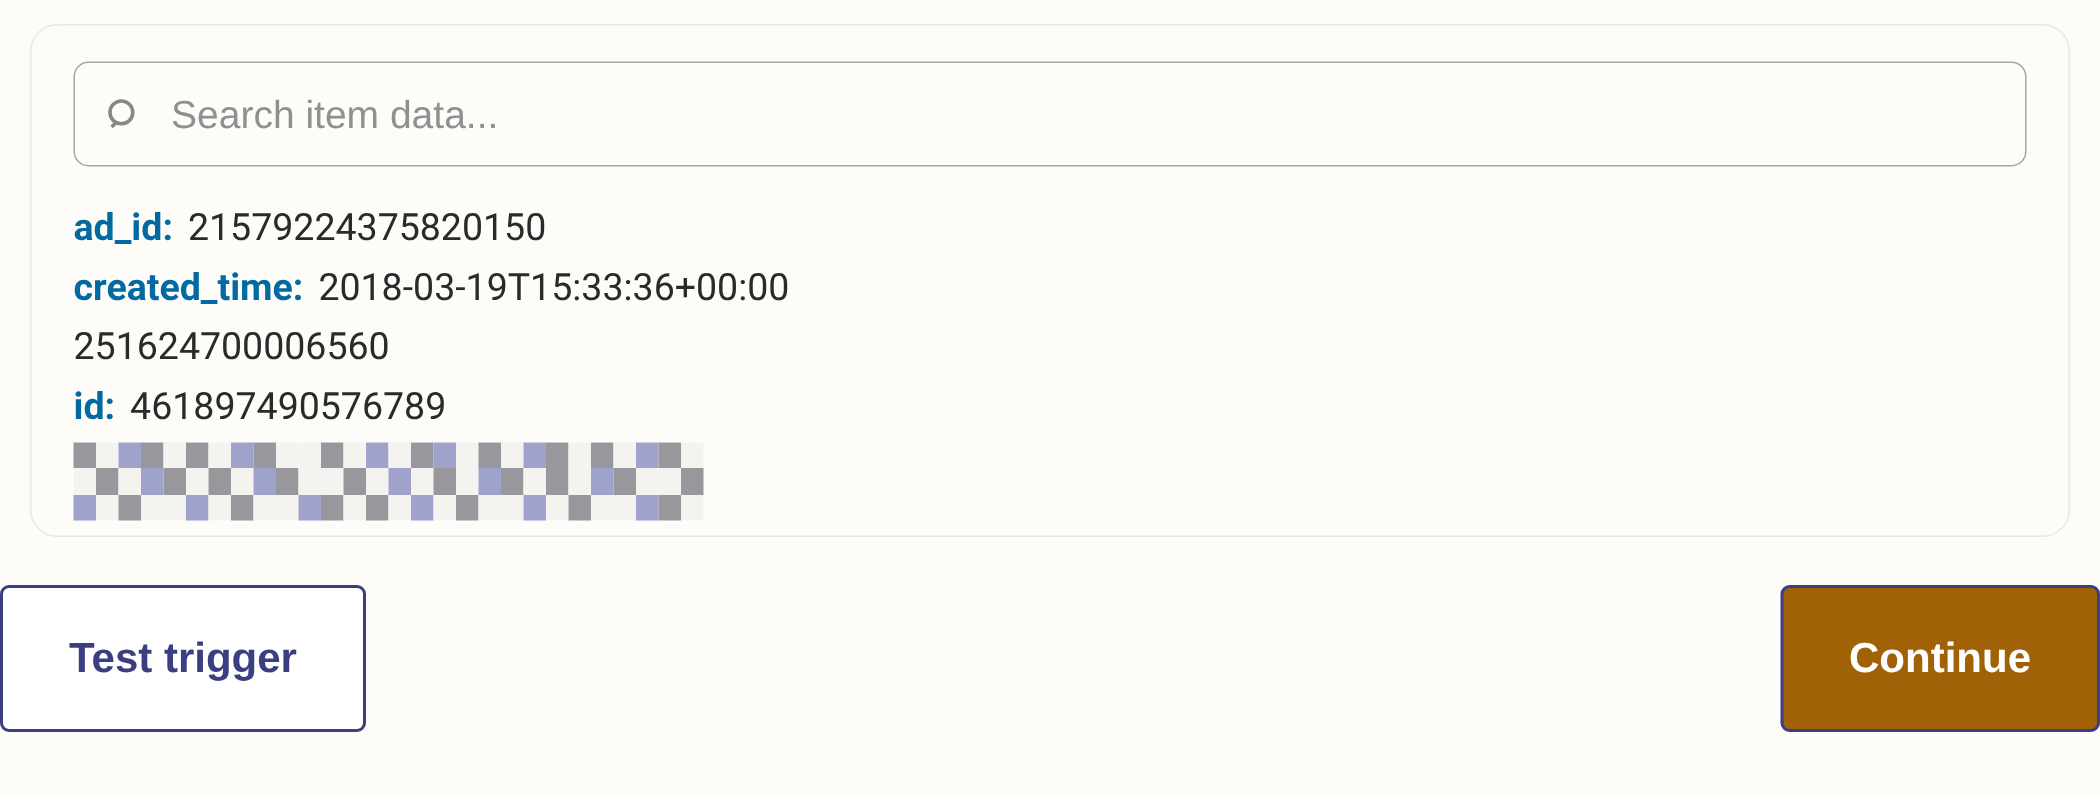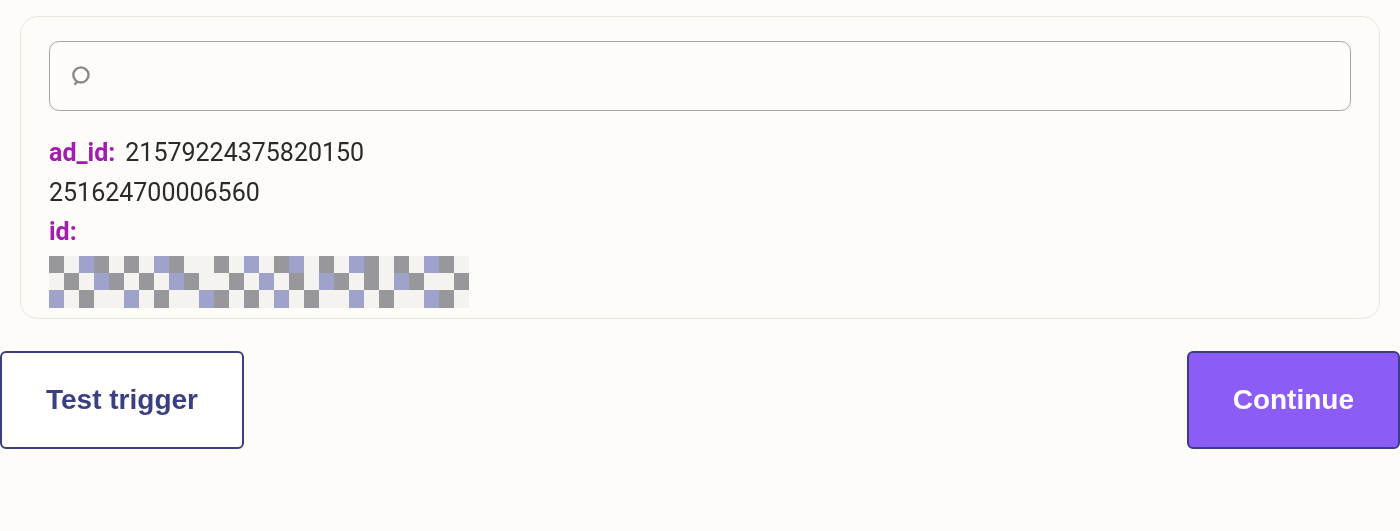--- a/index.html
+++ b/index.html
@@ -56,21 +56,21 @@
       font-size: 25px;
       line-height: 1.58;
       color: #222;
     }
     .data-row {
       display: flex;
       gap: 10px;
     }
     .data-key {
       font-weight: 700;
-      color: #a21caf;
+      color: #0369a1;
     }
     .data-value {
       font-weight: 400;
       color: #2a2a2a;
       text-align: right;
     }
     .redacted-area {
       margin-top: 4px;
       width: 420px;
       height: 52px;
@@ -99,48 +99,54 @@
       display: flex;
       align-items: center;
       justify-content: center;
     }
     .btn-secondary {
       background: #fff;
       border: 2px solid #3b3f82;
       color: #3b3f82;
     }
     .btn-primary {
-      background: #8b5cf6;
+      background: #a16207;
       border: 2px solid #3b3f82;
       color: #fff;
     }
   </style>
 </head>
 <body>
 
 <div class="container">
   <div class="search-field">
     <span class="search-icon">
       <svg viewBox="0 0 24 24" width="26" height="26" fill="none" stroke="#888" stroke-width="2.2">
         <circle cx="11" cy="11" r="7"></circle>
         <line x1="5" y1="20" x2="8" y2="17"></line>
       </svg>
     </span>
+    <input class="search-input" type="text" placeholder="Search item data..." style="">
   </div>
 
   <div class="data-list">
     <div class="data-row">
       <span class="data-key">ad_id:</span>
       <span class="data-value">21579224375820150</span>
     </div>
     <div class="data-row">
+      <span class="data-key">created_time:</span>
+      <span class="data-value">2018-03-19T15:33:36+00:00</span>
+    </div>
+    <div class="data-row">
       <span class="data-value">251624700006560</span>
     </div>
     <div class="data-row">
       <span class="data-key">id:</span>
+      <span class="data-value">461897490576789</span>
     </div>
 
     <div class="redacted-area">
       <div class="px g"></div>
         <div class="px w"></div>
         <div class="px b"></div>
         <div class="px g"></div>
         <div class="px w"></div>
         <div class="px g"></div>
         <div class="px w"></div>

